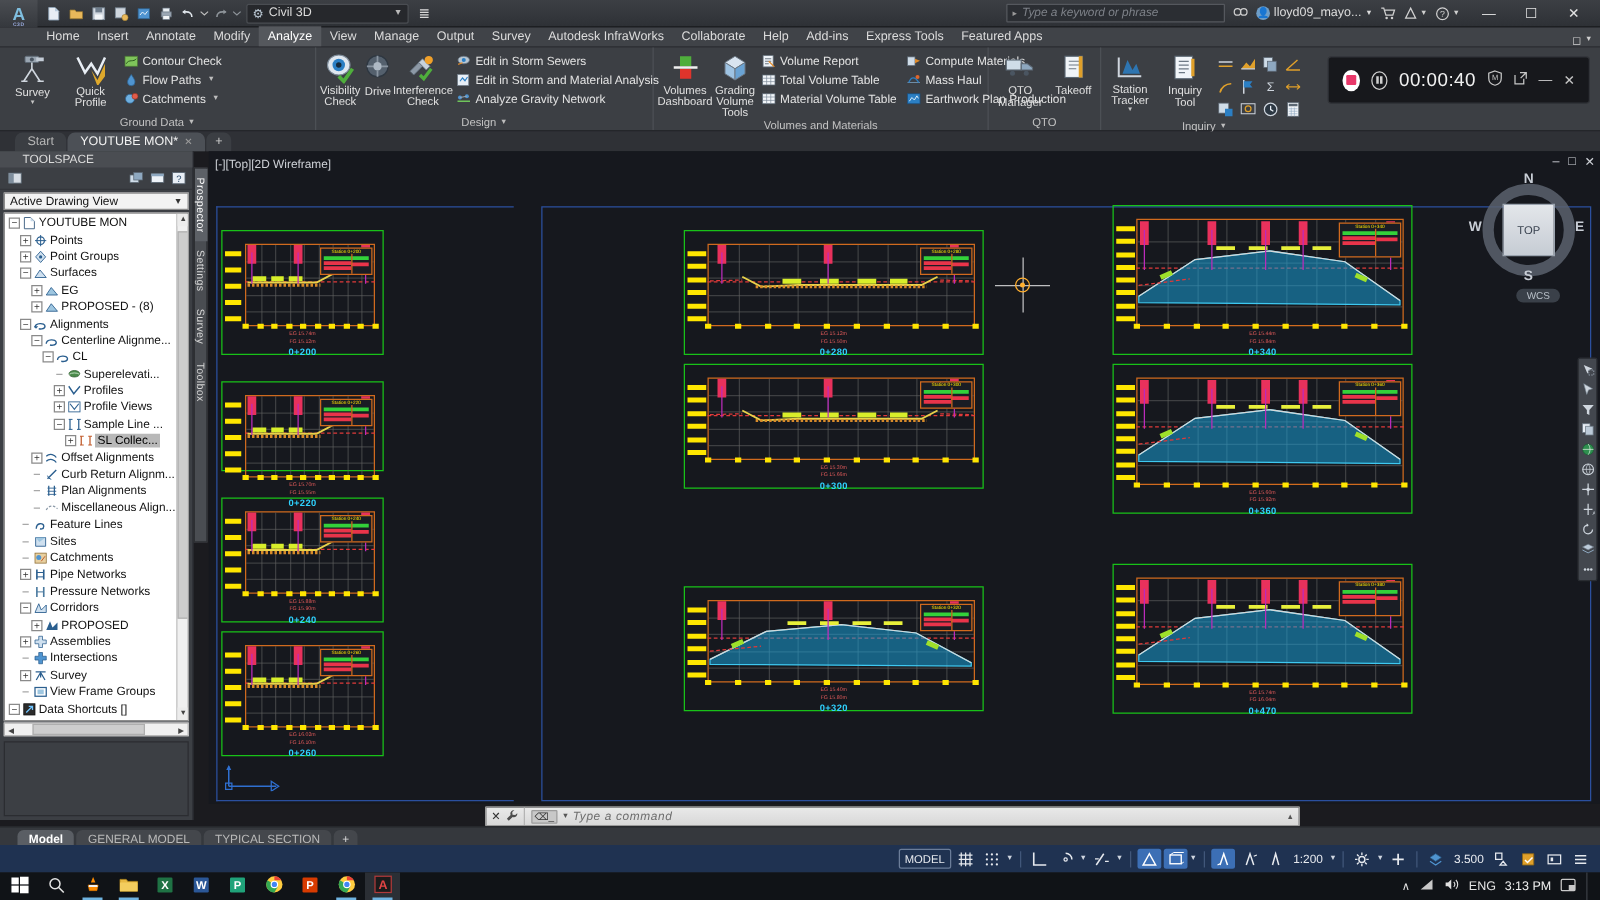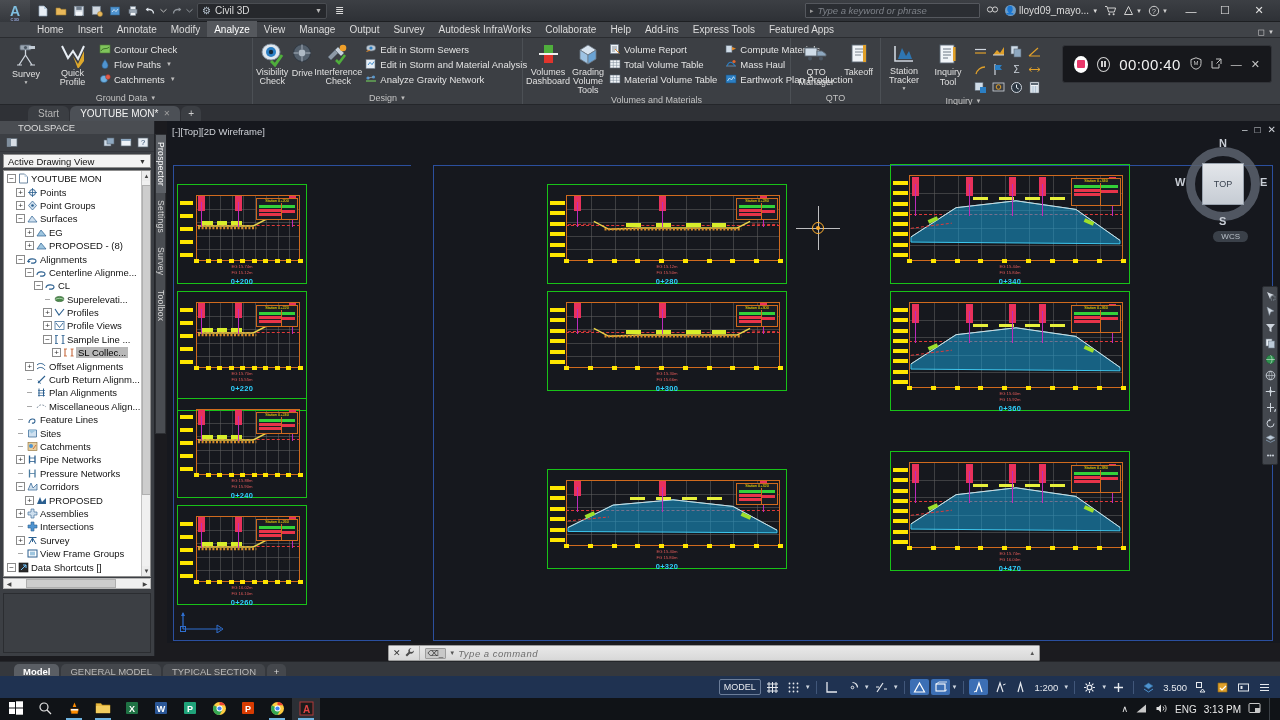--- a/index.html
+++ b/index.html
@@ -96,21 +96,21 @@
   .rec i{ width:8px;height:8px;background:#e8386a;display:block;border-radius:1px;}
   .pause{ width:15px;height:15px;border-radius:50%;border:1.5px solid #cfcfcf;
           display:flex;align-items:center;justify-content:center;gap:1.5px;}
   .pause b{ width:1.5px;height:6px;background:#cfcfcf;display:block;}
   .ttime{ font-size:15px; color:#f0f0f0; letter-spacing:0.4px;}
   .tico{ font-size:11px; color:#c6c6c6;}
 
   
   .dwgtabs{
     position:absolute; left:0; top:105px; width:1280px; height:16px;
-    background:#2f3136; display:flex; align-items:flex-end; padding-left:28px; gap:1px;
+    background:#2f3136; display:flex; align-items:flex-end; padding-left:12px; gap:1px;
   }
   .dtab{ height:15px; padding:0 10px; font-size:10px; color:#b6b6b6;
          background:#3b3e43; border-radius:6px 6px 0 0; display:flex;
          align-items:center; gap:5px;}
   .dtab.active{ background:#4c5056; color:#f2f2f2;}
   .dtab .x{ font-size:8px; color:#9d9d9d;}
   .dtab.plus{ padding:0 7px; background:#3b3e43; color:#cfcfcf;}
 
   
   .toolspace{
@@ -1239,21 +1239,21 @@
             <div style="position:absolute;left:2px;top:10px;width:21.84px;height:3px;background:#e8344a"></div>
             <div style="position:absolute;left:2px;top:14px;width:21.84px;height:3px;background:#e8344a"></div>
             <div style="position:absolute;right:2px;top:6px;width:14.280000000000001px;height:3px;background:#33d13a"></div>
             <div style="position:absolute;right:2px;top:11px;width:14.280000000000001px;height:3px;background:#e8344a"></div>
             <div style="position:absolute;left:23.520000000000003px;top:4px;width:1px;height:16px;background:#d06a1e"></div>
           </div>
           <div class="mini" style="left:0;top:79px;width:100%;">EG  15.74m</div>
           <div class="mini" style="left:0;top:85px;width:100%;">FG  15.12m</div>
           <div class="stn" style="left:0;top:92px;width:100%;">0+200</div>
         </div>
-        <div class="xs" style="left: 10px; top: 170px; width: 130px; height: 120px;">
+        <div class="xs" style="left: 10px; top: 184px; width: 130px; height: 72px;">
           <div class="grid" style="left:18px;top:10px;width:104px;height:66px;">
             <div class="gl" style="left:11.555555555555555px;top:0;width:1px;height:100%;opacity:.55"></div>
             <div class="gl" style="left:23.11111111111111px;top:0;width:1px;height:100%;opacity:.55"></div>
             <div class="gl" style="left:34.666666666666664px;top:0;width:1px;height:100%;opacity:.55"></div>
             <div class="gl" style="left:46.22222222222222px;top:0;width:1px;height:100%;opacity:.55"></div>
             <div class="gl" style="left:57.77777777777778px;top:0;width:1px;height:100%;opacity:.55"></div>
             <div class="gl" style="left:69.33333333333333px;top:0;width:1px;height:100%;opacity:.55"></div>
             <div class="gl" style="left:80.88888888888889px;top:0;width:1px;height:100%;opacity:.55"></div>
             <div class="gl" style="left:92.44444444444444px;top:0;width:1px;height:100%;opacity:.55"></div>
             <div class="gl" style="left:0;top:13.2px;width:100%;height:1px;opacity:.55"></div>

